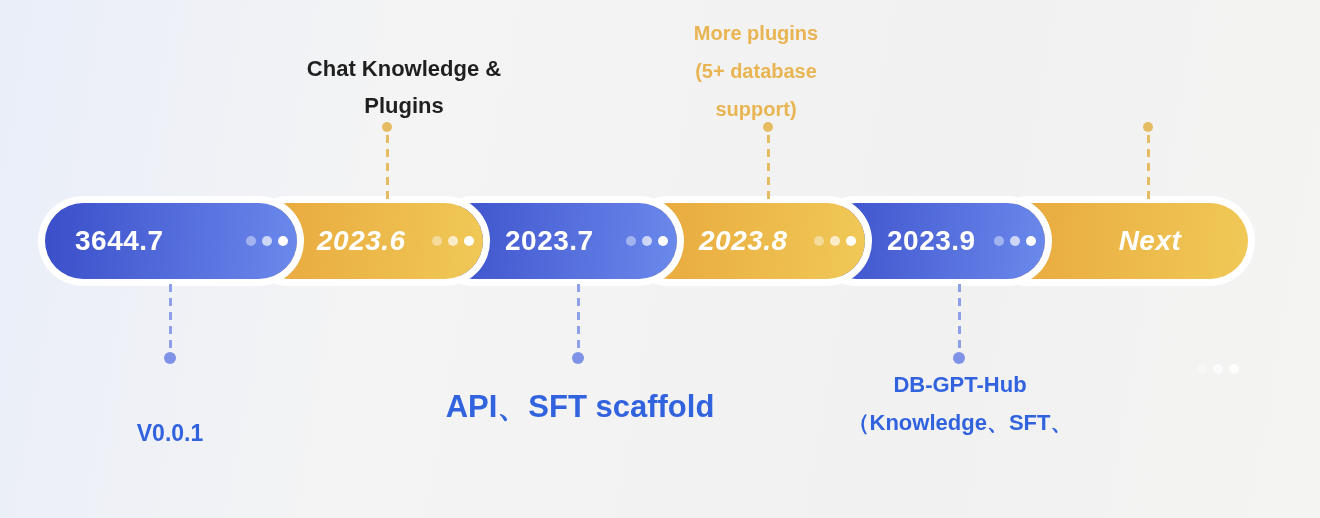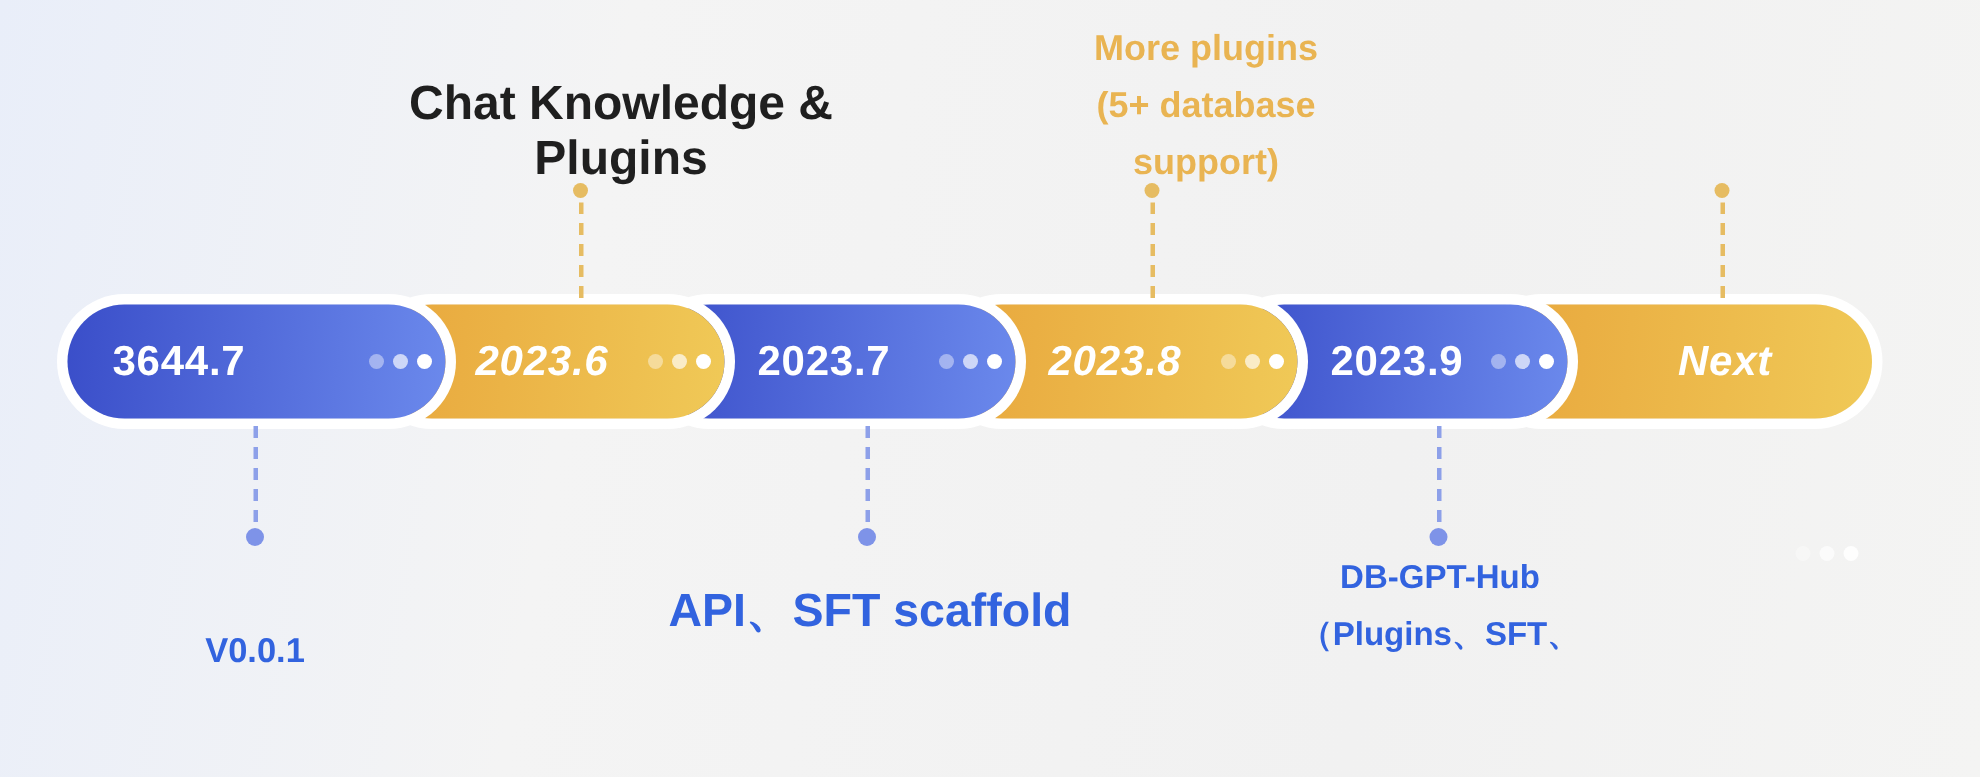--- a/index.html
+++ b/index.html
@@ -38,22 +38,22 @@
   .conn.up{top:122px;height:81px;}
   .conn.up .cdot{top:0;background:var(--gold-line);}
   .conn.up .cline{top:13px;bottom:0;background:repeating-linear-gradient(to bottom,var(--gold-line) 0 8px,transparent 8px 14px);}
   .conn.down{top:284px;height:80px;}
   .conn.down .cdot{bottom:0;width:12px;height:12px;left:0;background:var(--blue-dot);}
   .conn.down .cline{top:0;bottom:13px;background:repeating-linear-gradient(to bottom,var(--blue-line) 0 8px,transparent 8px 14px);}
   .cg1{left:381px}.cg2{left:762px}.cg3{left:1142px}
   .cb1{left:164px}.cb2{left:572px}.cb3{left:953px}
   
   .ann{position:absolute;text-align:center;font-weight:bold;white-space:nowrap;}
-  .ann-chat{left:264px;top:50px;width:300px;font-size:32px;line-height:37px;color:var(--black-text);}
-  .ann-plugins{left:654px;top:14px;width:300px;font-size:24px;line-height:38px;color:var(--gold-text);}
+  .ann-chat{left:254px;top:50px;width:300px;font-size:22px;line-height:37px;color:var(--black-text);}
+  .ann-plugins{left:606px;top:14px;width:300px;font-size:20px;line-height:38px;color:var(--gold-text);}
   .ann-more{left:1046px;top:76px;width:200px;font-size:26px;color:var(--red-text);}
   .ann-blue{color:var(--blue-text);}
   .ann-v001{left:70px;top:384px;width:200px;font-size:23px;margin-top:36px;}
   .ann-api{left:430px;top:386px;width:300px;font-size:31px;}
   .ann-hub{left:810px;top:366px;width:300px;font-size:22px;line-height:38px;}
   
   .bg-dots{position:absolute;left:1197px;top:364px;display:flex;gap:6px;}
   .bg-dots i{display:block;width:10px;height:10px;border-radius:50%;background:#fff;}
   .bg-dots i:nth-child(1){opacity:.35}.bg-dots i:nth-child(2){opacity:.65}.bg-dots i:nth-child(3){opacity:.85}
 </style>
@@ -143,21 +143,21 @@
   </div>
 
   <div class="ann ann-blue ann-v001">
     <div>V0.0.1</div>
   </div>
   <div class="ann ann-blue ann-api">
     <div>API、SFT scaffold</div>
   </div>
   <div class="ann ann-blue ann-hub">
     <div>DB-GPT-Hub</div>
-    <div>（Plugins、SFT、</div>
+    <div>（Knowledge、SFT、</div>
   </div>
 
   <div class="bg-dots">
       <i></i>
       <i></i>
       <i></i>
     </div>
 
 </div>
 

